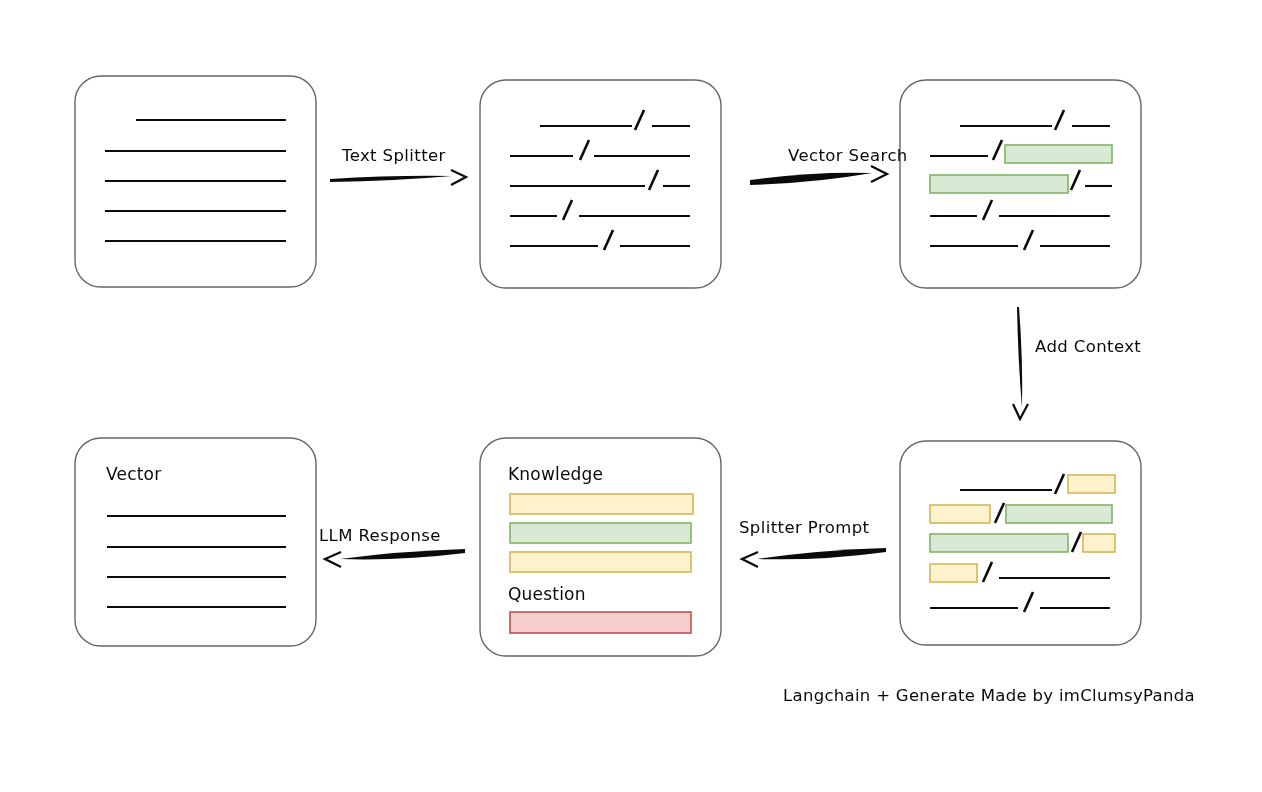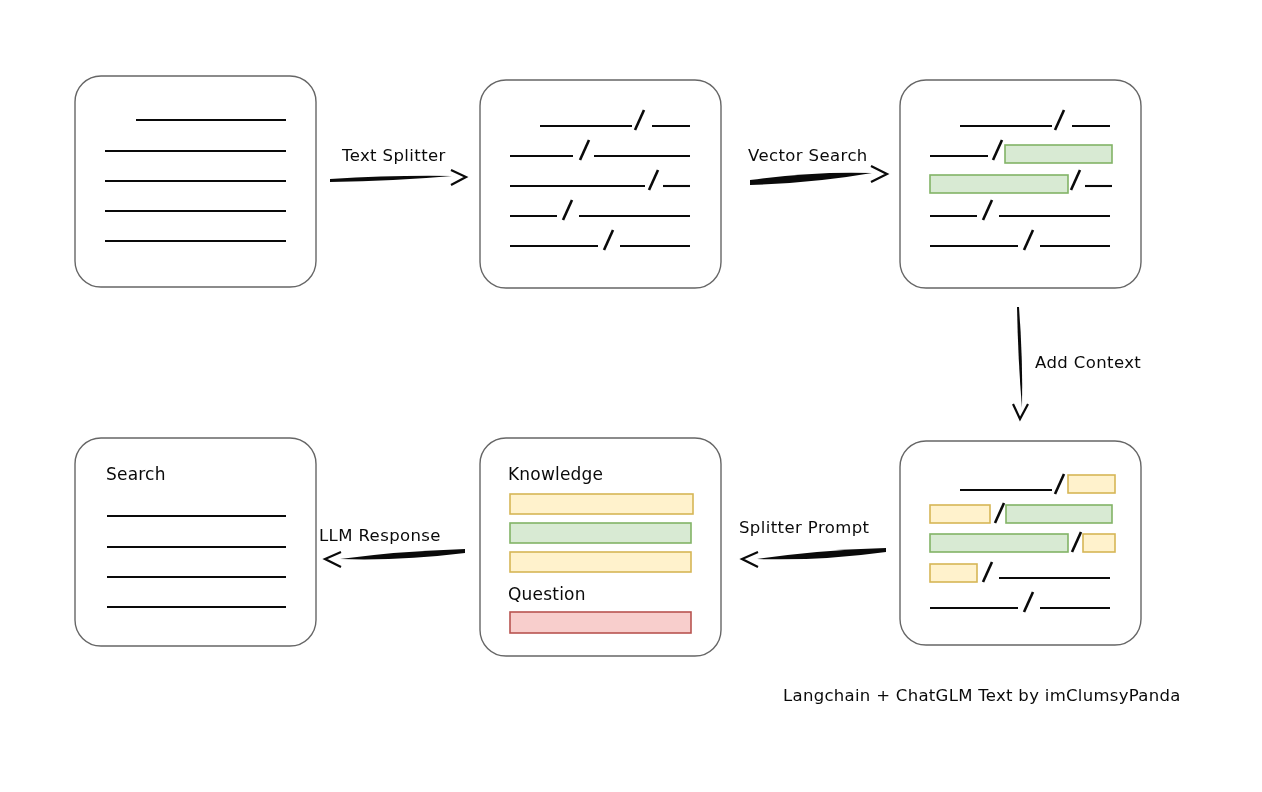--- a/index.html
+++ b/index.html
@@ -220,29 +220,29 @@
     </g>
 
     <g>
       <path class="arrow-line" d="M465,553 Q400,561 340,559 Q400,551 465,549 Z"></path>
       <path class="arrow-head" d="M341,552 L325,559 L341,567"></path>
     </g>
   </svg>
 
   <div class="hand-label" style="left:342px; top:146px;">Text Splitter</div>
 
-  <div class="hand-label" style="left:748px; top:146px;">Vector Search</div>
-
-  <div class="hand-label" style="left:1035px; top:353px;">Add Context</div>
+  <div class="hand-label" style="left:788px; top:146px;">Vector Search</div>
+
+  <div class="hand-label" style="left:1035px; top:337px;">Add Context</div>
 
   <div class="hand-label" style="left:739px; top:518px;">Splitter Prompt</div>
 
   <div class="hand-label" style="left:319px; top:526px;">LLM Response</div>
 
-  <div class="box-title" style="left:106px; top:464px;">Search</div>
+  <div class="box-title" style="left:106px; top:464px;">Vector</div>
 
   <div class="box-title" style="left:508px; top:464px;text-align:right;">Knowledge</div>
 
   <div class="box-title" style="left:508px; top:584px;text-align:center;">Question</div>
 
-  <div class="caption" style="left:783px; top:686px;">Langchain + ChatGLM Text by imClumsyPanda</div>
+  <div class="caption" style="left:783px; top:686px;">Langchain + Generate Made by imClumsyPanda</div>
 
 </div>
 
 </body></html>

